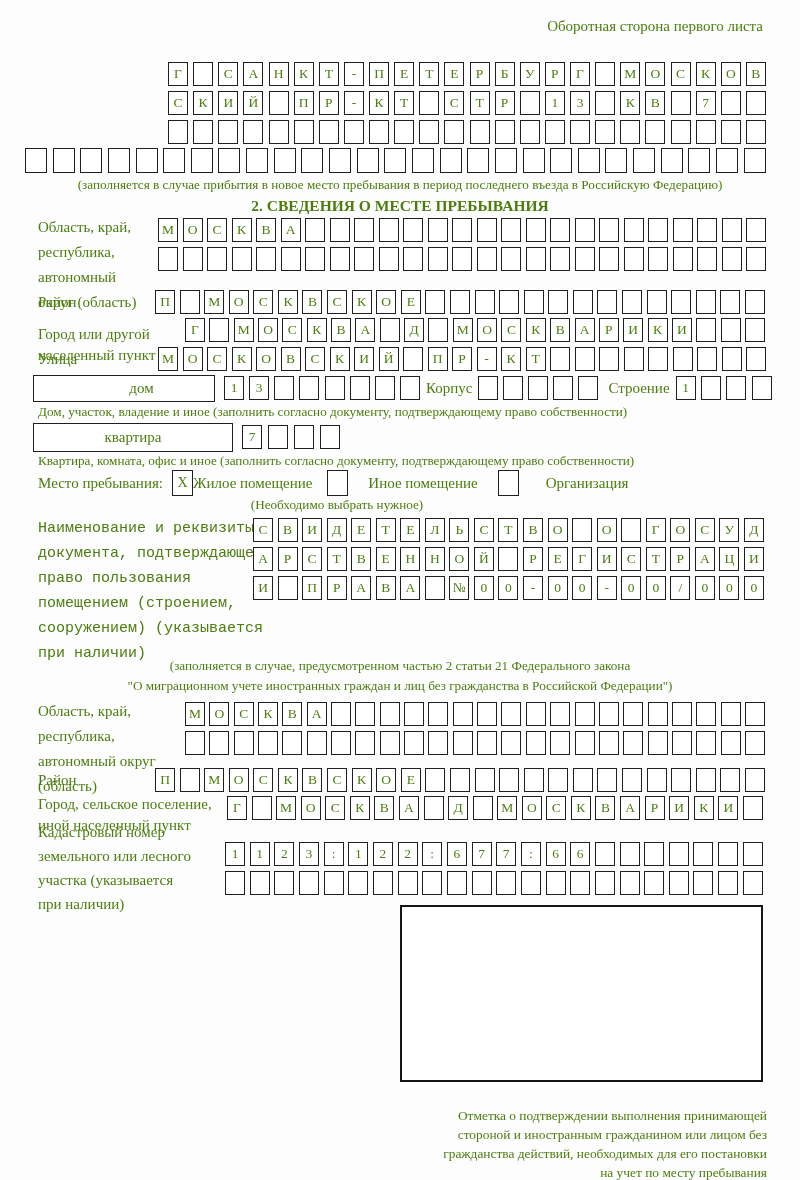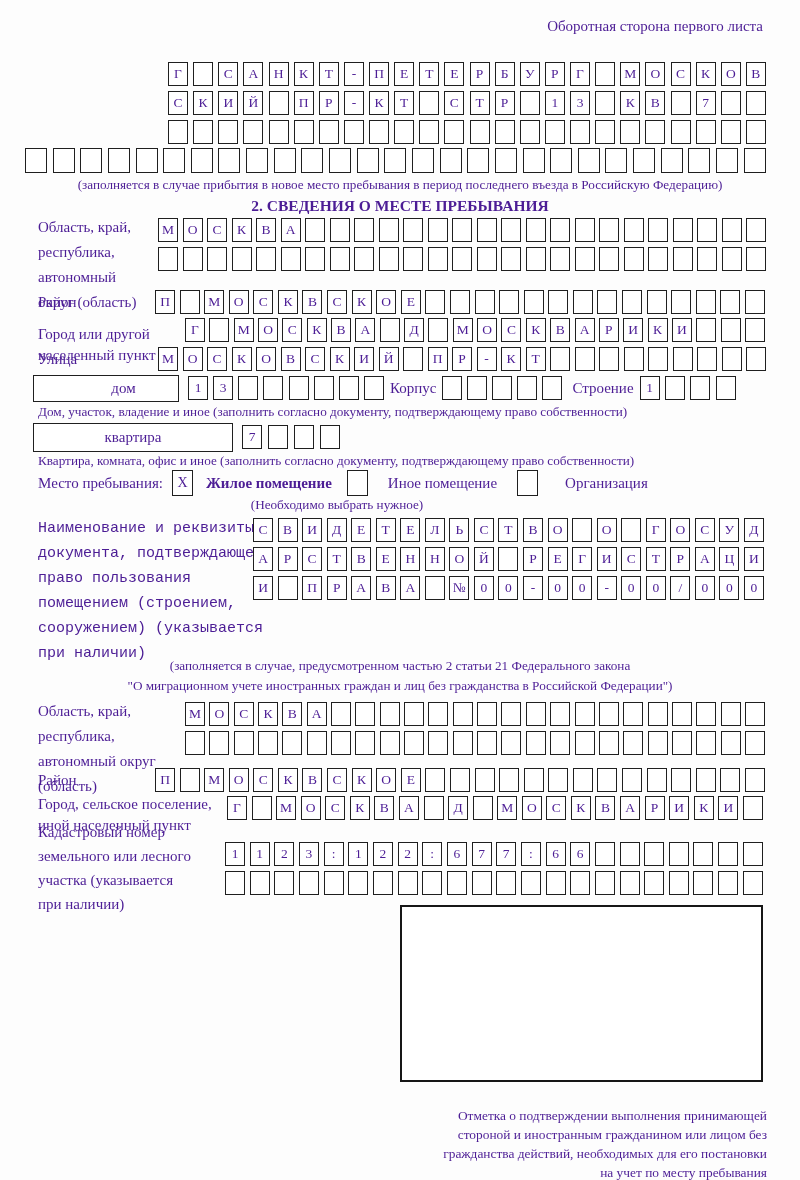--- a/index.html
+++ b/index.html
@@ -1,18 +1,18 @@
 <!DOCTYPE html>
 <html lang="ru"><head>
 <meta charset="utf-8">
 <style>
   html,body{margin:0;padding:0;background:#fff;}
   .page{
     position:relative;width:800px;height:1180px;background:#fdfdfd;
-    font-family:"Liberation Serif","DejaVu Serif",serif;color:#4c1d95;overflow:hidden;
+    font-family:"Liberation Serif","DejaVu Serif",serif;color:#4d7c0f;overflow:hidden;
   }
   .corner{position:absolute;top:18px;right:37px;font-size:15px;}
   .flabel{position:absolute;font-size:15px;line-height:22px;white-space:pre-line;}
   .lh25{line-height:25px;}
   .lh21{line-height:21px;}
   .lh24{line-height:24px;}
   .cellrow{position:absolute;display:flex;justify-content:space-between;}
   .cellcol{position:absolute;}
   .cellcol .cellrow{position:relative;margin-bottom:5px;}
   .cell{
@@ -297,21 +297,21 @@
       <span class="cell"></span>
       <span class="cell"></span>
       <span class="cell"></span>
       <span class="cell"></span>
       <span class="cell"></span>
       <span class="cell"></span>
       <span class="cell"></span>
     </div>
 
   <div class="inlinerow" style="top:374px;left:33px;height:28px;">
-    <div class="widebox" style="width:146px;height:27px;padding-left:35px;">дом</div>
+    <div class="widebox" style="width:182px;height:27px;padding-left:35px;">дом</div>
     <div class="cellrow rel" style="width:196px;margin-left:9px;">
         <span class="cell">1</span>
         <span class="cell">3</span>
         <span class="cell"></span>
         <span class="cell"></span>
         <span class="cell"></span>
         <span class="cell"></span>
         <span class="cell"></span>
         <span class="cell"></span>
       </div>
@@ -340,21 +340,21 @@
         <span class="cell"></span>
         <span class="cell"></span>
         <span class="cell"></span>
       </div>
   </div>
   <div class="note" style="top:453px;left:38px;">Квартира, комната, офис и иное (заполнить согласно документу, подтверждающему право собственности)</div>
 
   <div class="inlinerow" style="top:470px;left:38px;height:26px;">
     <span class="staylabel">Место пребывания:</span>
     <span class="checkbox" style="margin-left:9px;">X</span>
-    <span class="staylabel" style="margin-left:13px;font-weight:bold;">Жилое помещение</span>
+    <span class="staylabel" style="margin-left:0;">Жилое помещение</span>
     <span class="checkbox" style="margin-left:15px;"></span>
     <span class="staylabel" style="margin-left:20px;">Иное помещение</span>
     <span class="checkbox" style="margin-left:20px;"></span>
     <span class="staylabel" style="margin-left:27px;">Организация</span>
   </div>
   <div class="note" style="top:497px;left:242px;width:190px;text-align:center;white-space:nowrap;">(Необходимо выбрать нужное)</div>
 
   <div class="flabel lh25" style="top:516px;left:38px;font-family:Liberation Mono, monospace;">Наименование и реквизиты
 документа, подтверждающего
 право пользования

